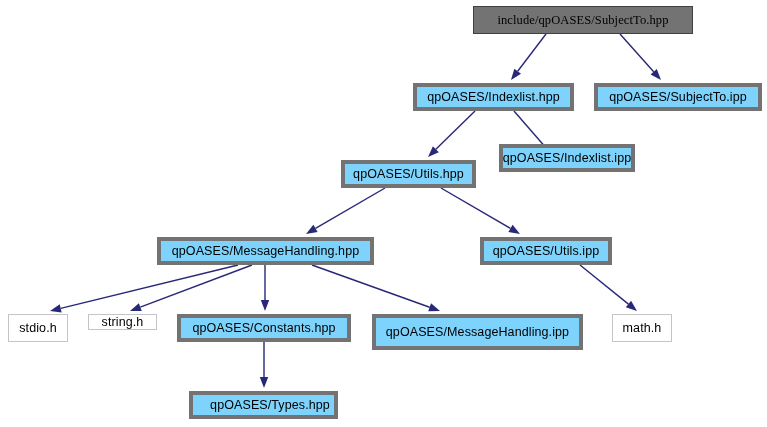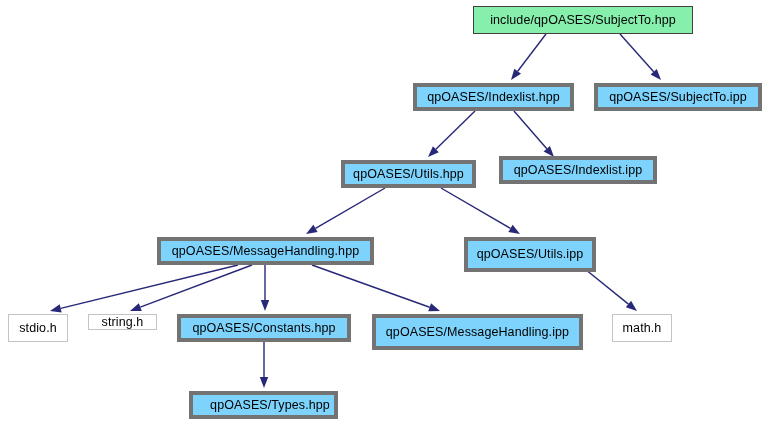--- a/index.html
+++ b/index.html
@@ -32,22 +32,23 @@
     background: #7dd3fc;
     border: 4px solid #737373;
     color: #000000;
     font-size: 12.5px;
     line-height: 1;
     white-space: nowrap;
     letter-spacing: 0.1px;
     z-index: 2;
   }
   .graph-node.style-root {
-    background: #86efac;
+    background: #737373;
     border: 1px solid #404040;
+    font-family: Liberation Serif, serif;
   }
   .graph-node.style-system {
     background: #ffffff;
     border: 1px solid #c4c4c4;
   }
   .node-label {
     display: block;
     pointer-events: none;
   }
 </style>
@@ -87,27 +88,27 @@
       </div>
       <div class="graph-node" style="left: 413px; top: 83px; width: 161px; height: 28px;">
         <span class="node-label">qpOASES/Indexlist.hpp</span>
       </div>
       <div class="graph-node" style="left: 594px; top: 83px; width: 168px; height: 28px;">
         <span class="node-label">qpOASES/SubjectTo.ipp</span>
       </div>
       <div class="graph-node" style="left: 341px; top: 160px; width: 135px; height: 28px; text-align: right;">
         <span class="node-label">qpOASES/Utils.hpp</span>
       </div>
-      <div class="graph-node" style="left: 499px; top: 156px; width: 158px; height: 28px; text-align: right;">
+      <div class="graph-node" style="left: 499px; top: 144px; width: 136px; height: 28px; text-align: right;">
         <span class="node-label">qpOASES/Indexlist.ipp</span>
       </div>
       <div class="graph-node" style="left: 157px; top: 237px; width: 217px; height: 28px;">
         <span class="node-label">qpOASES/MessageHandling.hpp</span>
       </div>
-      <div class="graph-node" style="left: 464px; top: 237px; width: 132px; height: 35px;">
+      <div class="graph-node" style="left: 480px; top: 237px; width: 132px; height: 28px;">
         <span class="node-label">qpOASES/Utils.ipp</span>
       </div>
       <div class="graph-node style-system" style="left: 8px; top: 314px; width: 60px; height: 28px;">
         <span class="node-label">stdio.h</span>
       </div>
       <div class="graph-node style-system" style="left: 88px; top: 314px; width: 69px; height: 16px;">
         <span class="node-label">string.h</span>
       </div>
       <div class="graph-node" style="left: 177px; top: 314px; width: 174px; height: 28px;">
         <span class="node-label">qpOASES/Constants.hpp</span>

